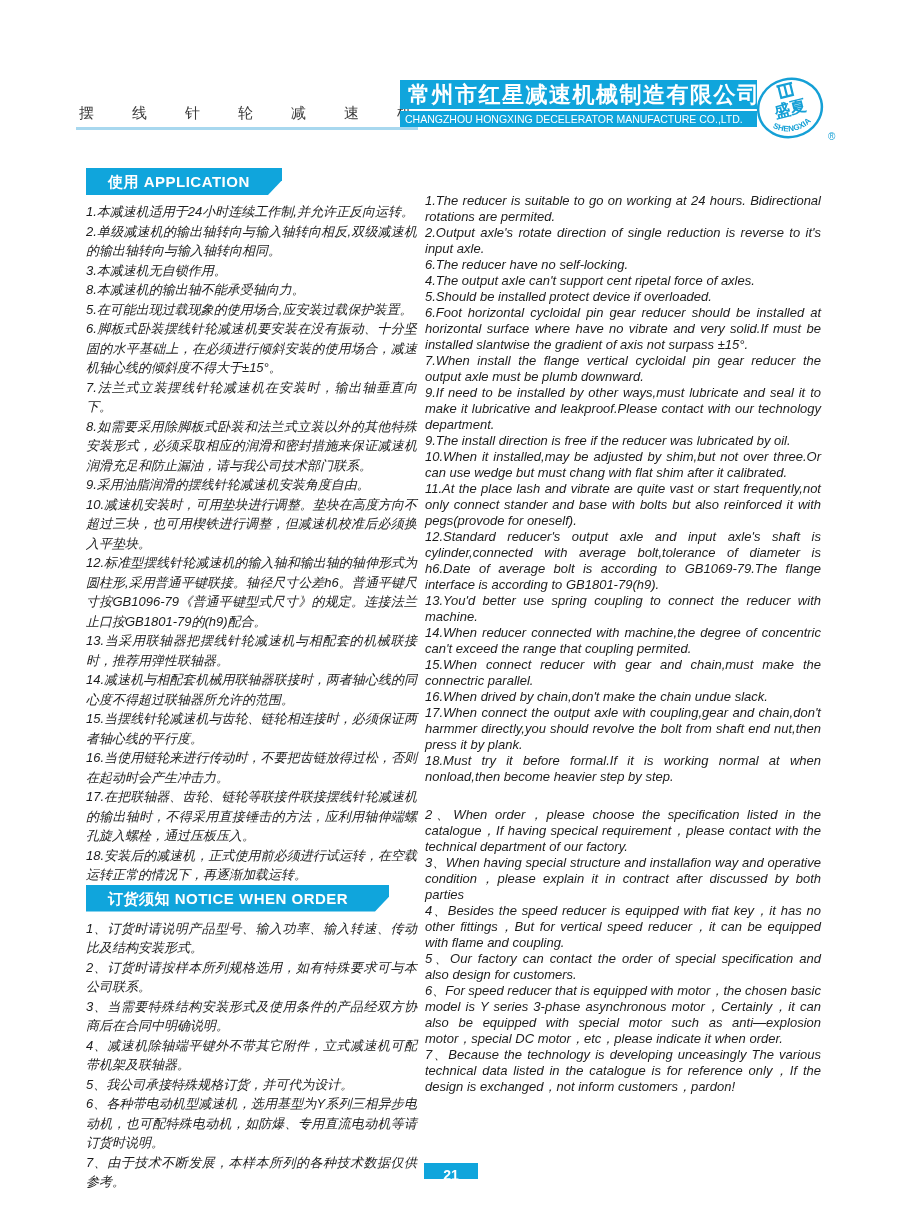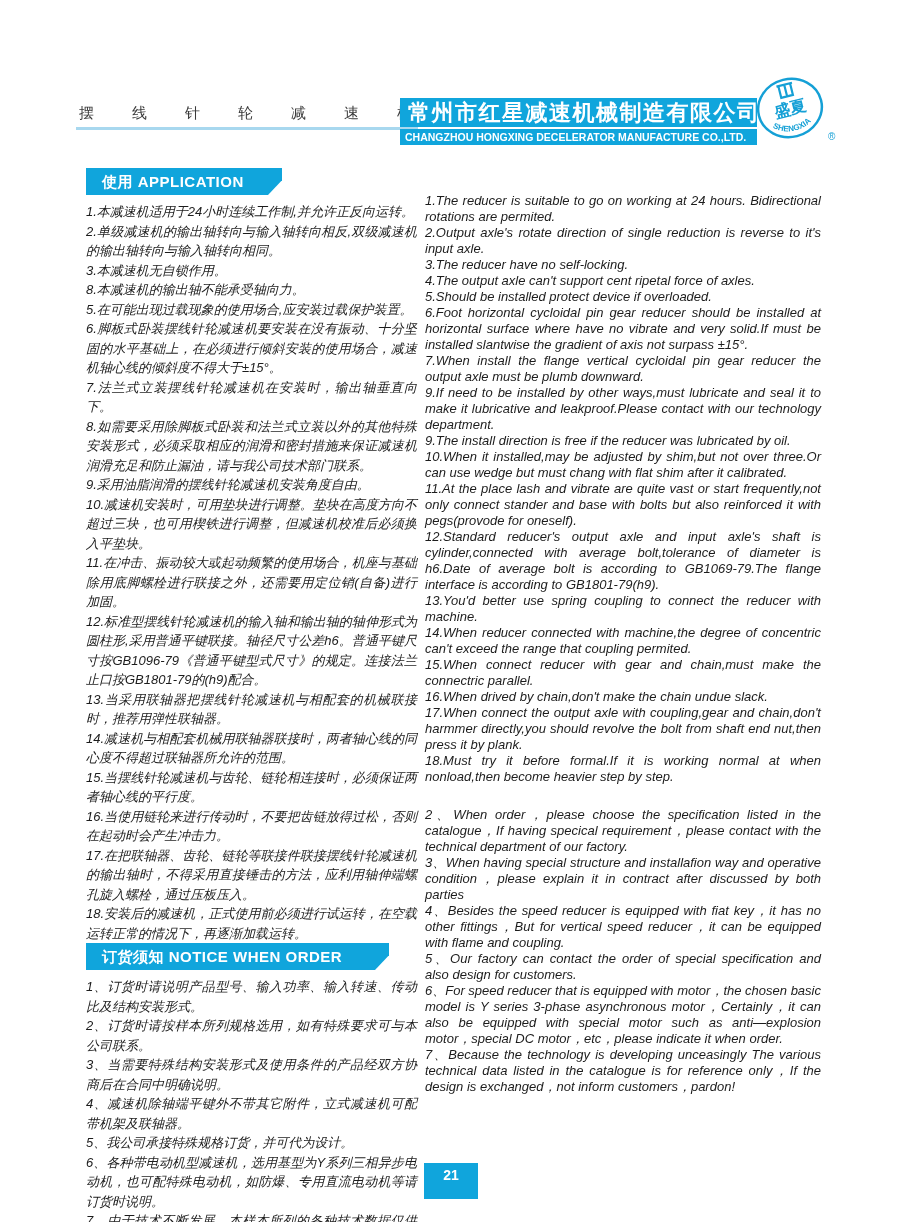--- a/index.html
+++ b/index.html
@@ -8,44 +8,44 @@
     --text:#1c1c1c;
   }
   *{box-sizing:border-box;}
   body{margin:0;background:#eee;font-family:"Liberation Sans","DejaVu Sans",sans-serif;}
   .page{position:relative;width:900px;height:1222px;margin:0 auto;background:#fff;color:var(--text);overflow:hidden;}
 
   
   .side-title{position:absolute;left:79px;top:104px;font-size:15px;color:#3a3a3a;
     letter-spacing:38px;white-space:nowrap;font-weight:500;}
   .hdr-underline{position:absolute;left:76px;top:127px;width:342px;height:3px;background:var(--underline);}
-  .company{position:absolute;left:400px;top:98px;width:357px;}
+  .company{position:absolute;left:400px;top:80px;width:357px;}
   .company-cn{background:var(--cyan);color:#fff;font-weight:bold;font-size:22px;line-height:29px;
     padding:0 8px;letter-spacing:1.5px;white-space:nowrap;}
-  .company-en{margin-top:2px;background:var(--cyan);color:#fff;font-weight:bold;font-size:10.5px;
+  .company-en{margin-top:2px;background:var(--cyan);color:#fff;font-weight:normal;font-size:10.5px;
     line-height:16px;padding:0 5px;white-space:nowrap;}
   .logo{position:absolute;left:748px;top:66px;}
 
   
   .col-left{position:absolute;left:86px;top:168px;width:331px;}
   .col-right{position:absolute;left:425px;top:193px;width:396px;}
 
   .band{background:var(--cyan);color:#fff;font-weight:bold;font-size:15px;line-height:27px;
-    padding-left:16px;letter-spacing:0.5px;
+    padding-left:22px;letter-spacing:0.5px;
     clip-path:polygon(0 0,100% 0,100% 45%,calc(100% - 14px) 100%,0 100%);}
   .band1{width:196px;}
   .band2{width:303px;}
 
   .cn-list{margin-top:7px;font-style:italic;}
   .cn-item{font-size:13px;line-height:19.5px;text-align:justify;}
 
   .en-item{font-size:13px;line-height:16px;text-align:justify;font-style:italic;}
   .en-list.second{margin-top:22px;}
 
-  .page-num{position:absolute;left:424px;top:1163px;width:54px;height:36px;background:var(--cyan);
+  .page-num{position:absolute;left:424px;top:1163px;width:54px;height:16px;background:var(--cyan);
     color:#fff;font-weight:bold;font-size:14px;line-height:24px;text-align:center;}
 </style>
 </head>
 <body>
 
 <div class="page">
 
   <div class="side-title">摆线针轮减速机</div>
   <div class="hdr-underline"></div>
 
@@ -75,21 +75,20 @@
         <div class="cn-item">1.本减速机适用于24小时连续工作制,并允许正反向运转。</div>
         <div class="cn-item">2.单级减速机的输出轴转向与输入轴转向相反,双级减速机的输出轴转向与输入轴转向相同。</div>
         <div class="cn-item">3.本减速机无自锁作用。</div>
         <div class="cn-item">8.本减速机的输出轴不能承受轴向力。</div>
         <div class="cn-item">5.在可能出现过载现象的使用场合,应安装过载保护装置。</div>
         <div class="cn-item">6.脚板式卧装摆线针轮减速机要安装在没有振动、十分坚固的水平基础上，在必须进行倾斜安装的使用场合，减速机轴心线的倾斜度不得大于±15°。</div>
         <div class="cn-item">7.法兰式立装摆线针轮减速机在安装时，输出轴垂直向下。</div>
         <div class="cn-item">8.如需要采用除脚板式卧装和法兰式立装以外的其他特殊安装形式，必须采取相应的润滑和密封措施来保证减速机润滑充足和防止漏油，请与我公司技术部门联系。</div>
         <div class="cn-item">9.采用油脂润滑的摆线针轮减速机安装角度自由。</div>
         <div class="cn-item">10.减速机安装时，可用垫块进行调整。垫块在高度方向不超过三块，也可用楔铁进行调整，但减速机校准后必须换入平垫块。</div>
-        <div class="cn-item">11.在冲击、振动较大或起动频繁的使用场合，机座与基础除用底脚螺栓进行联接之外，还需要用定位销(自备)进行加固。</div>
         <div class="cn-item">12.标准型摆线针轮减速机的输入轴和输出轴的轴伸形式为圆柱形,采用普通平键联接。轴径尺寸公差h6。普通平键尺寸按GB1096-79《普通平键型式尺寸》的规定。连接法兰止口按GB1801-79的(h9)配合。</div>
         <div class="cn-item">13.当采用联轴器把摆线针轮减速机与相配套的机械联接时，推荐用弹性联轴器。</div>
         <div class="cn-item">14.减速机与相配套机械用联轴器联接时，两者轴心线的同心度不得超过联轴器所允许的范围。</div>
         <div class="cn-item">15.当摆线针轮减速机与齿轮、链轮相连接时，必须保证两者轴心线的平行度。</div>
         <div class="cn-item">16.当使用链轮来进行传动时，不要把齿链放得过松，否则在起动时会产生冲击力。</div>
         <div class="cn-item">17.在把联轴器、齿轮、链轮等联接件联接摆线针轮减速机的输出轴时，不得采用直接锤击的方法，应利用轴伸端螺孔旋入螺栓，通过压板压入。</div>
         <div class="cn-item">18.安装后的减速机，正式使用前必须进行试运转，在空载运转正常的情况下，再逐渐加载运转。</div>
       </div>
 
     <div class="band band2">订货须知 NOTICE WHEN ORDER</div>
@@ -102,21 +101,21 @@
         <div class="cn-item">6、各种带电动机型减速机，选用基型为Y系列三相异步电动机，也可配特殊电动机，如防爆、专用直流电动机等请订货时说明。</div>
         <div class="cn-item">7、由于技术不断发展，本样本所列的各种技术数据仅供参考。</div>
       </div>
 
   </div>
 
   <div class="col-right">
     <div class="en-list">
         <div class="en-item">1.The reducer is suitable to go on working at 24 hours. Bidirectional rotations are permited.</div>
         <div class="en-item">2.Output axle's rotate direction of single reduction is reverse to it's input axle.</div>
-        <div class="en-item">3.The reducer have no self-locking.</div>
+        <div class="en-item">6.The reducer have no self-locking.</div>
         <div class="en-item">4.The output axle can't support cent ripetal force of axles.</div>
         <div class="en-item">5.Should be installed protect device if overloaded.</div>
         <div class="en-item">6.Foot horizontal cycloidal pin gear reducer should be installed at horizontal surface where have no vibrate and very solid.If must be installed slantwise the gradient of axis not surpass ±15°.</div>
         <div class="en-item">7.When install the flange vertical cycloidal pin gear reducer the output axle must be plumb downward.</div>
         <div class="en-item">9.If need to be installed by other ways,must lubricate and seal it to make it lubricative and leakproof.Please contact with our technology department.</div>
         <div class="en-item">9.The install direction is free if the reducer was lubricated by oil.</div>
         <div class="en-item">10.When it installed,may be adjusted by shim,but not over three.Or can use wedge but must chang with flat shim after it calibrated.</div>
         <div class="en-item">11.At the place lash and vibrate are quite vast or start frequently,not only connect stander and base with bolts but also reinforced it with pegs(provode for oneself).</div>
         <div class="en-item">12.Standard reducer's output axle and input axle's shaft is cylinder,connected with average bolt,tolerance of diameter is h6.Date of average bolt is according to GB1069-79.The flange interface is according to GB1801-79(h9).</div>
         <div class="en-item">13.You'd better use spring coupling to connect the reducer with machine.</div>

